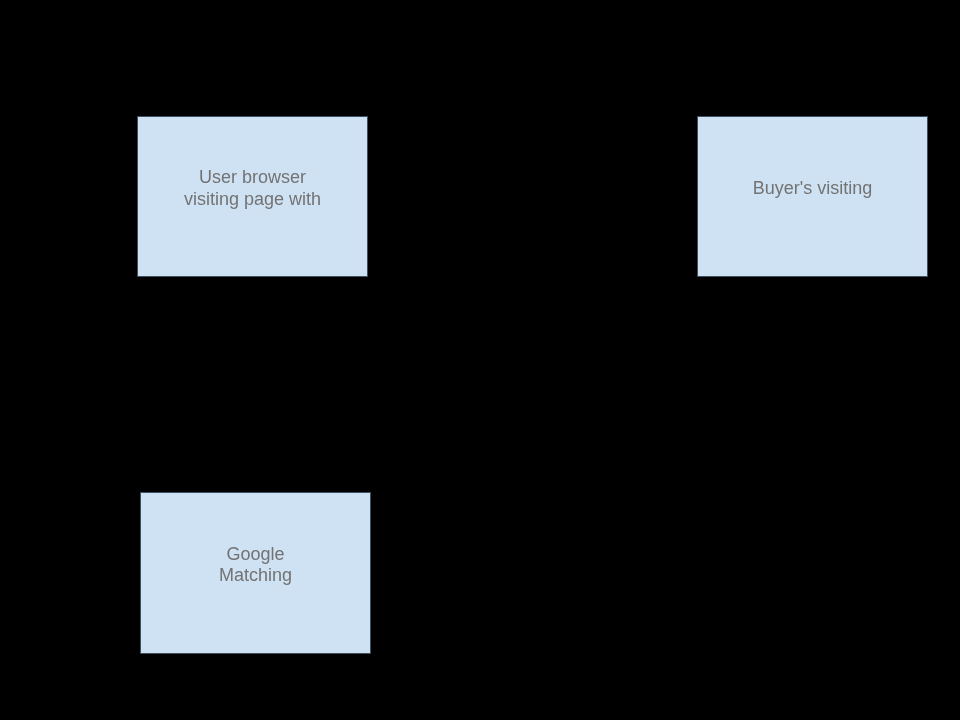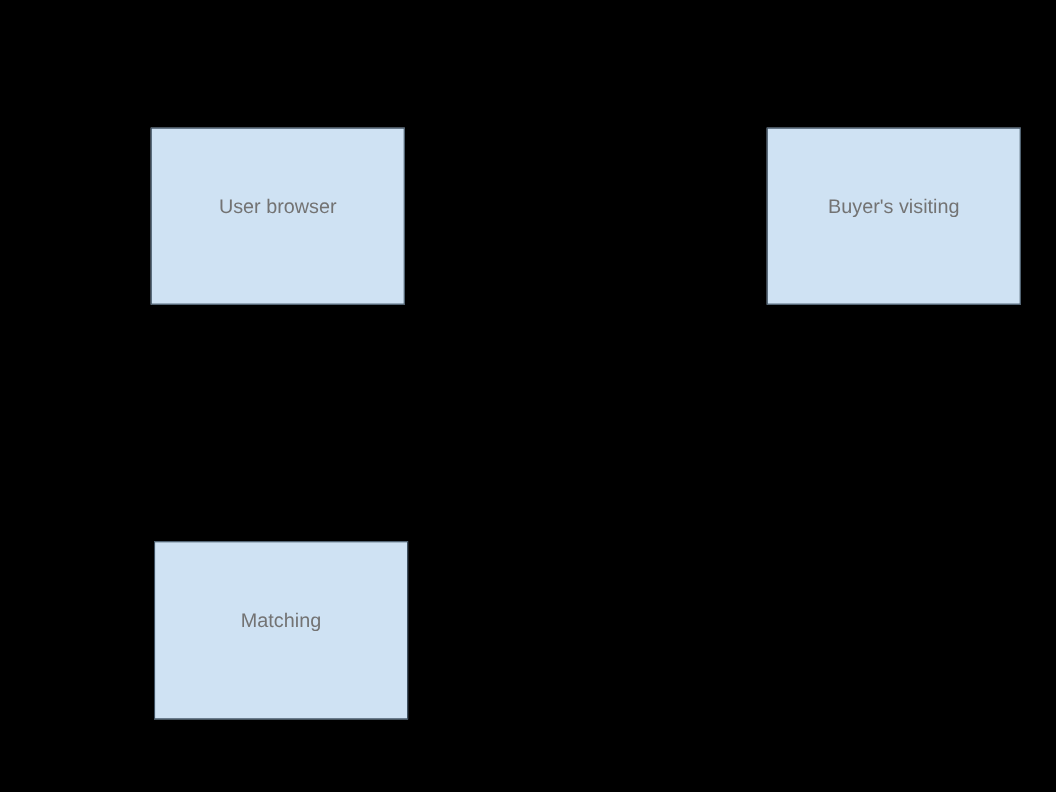--- a/index.html
+++ b/index.html
@@ -44,28 +44,30 @@
   }
 </style>
 </head>
 <body>
 
 <div class="canvas">
 
   <div class="node" id="node-user-browser">
     <div class="label">
       <span>User browser</span>
+      <span>visiting page with</span>
     </div>
   </div>
 
   <div class="node" id="node-buyers-service">
     <div class="label">
       <span>Buyer's visiting</span>
     </div>
   </div>
 
   <div class="node" id="node-google-cms">
     <div class="label">
+      <span>Google</span>
       <span>Matching</span>
     </div>
   </div>
 
 </div>
 
 </body></html>

